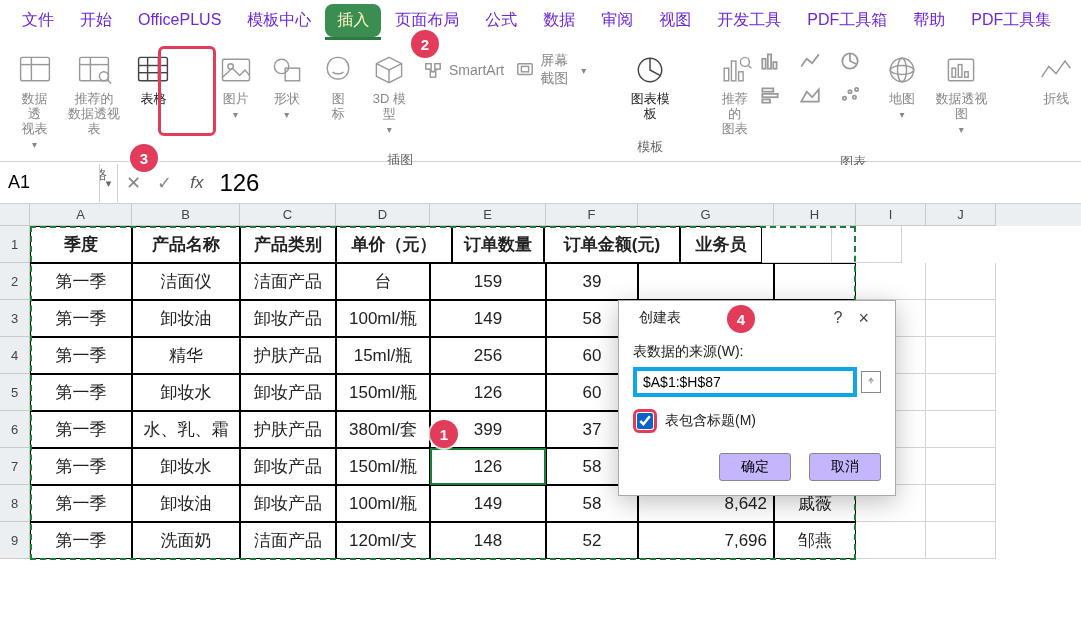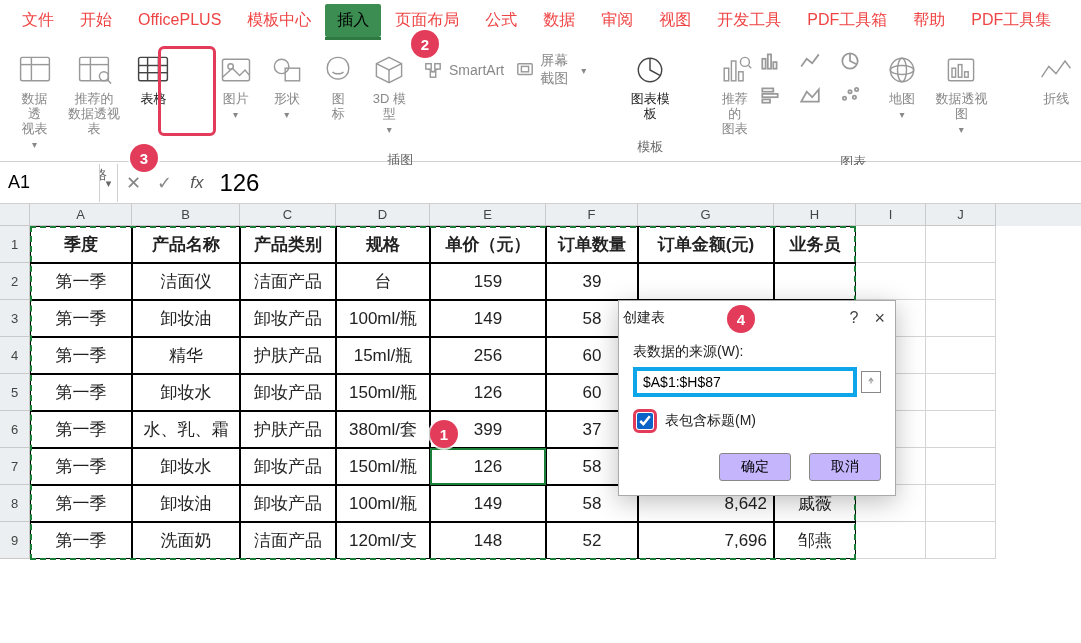--- a/index.html
+++ b/index.html
@@ -1,21 +1,21 @@
 <!DOCTYPE html>
 <html><head>
 <meta charset="utf-8">
 <style>
   * { box-sizing: border-box; margin:0; padding:0; font-family: "Microsoft YaHei", "SimSun", sans-serif; }
   body { background:#fff; width:1081px; height:643px; overflow:hidden; position:relative; color:#222; }
 
   
   .menubar { display:flex; align-items:center; height:40px; padding:0 10px; gap:2px; font-size:16px; }
-  .menubar .item { padding:6px 12px; color:#ef4444; cursor:pointer; position:relative; }
-  .menubar .item.active { background:#3b8d52; color:#000000; border-radius:2px; }
+  .menubar .item { padding:6px 12px; color:#6d28d9; cursor:pointer; position:relative; }
+  .menubar .item.active { background:#3b8d52; color:#fef9c3; border-radius:8px; }
   .menubar .item.active::after{
     content:""; position:absolute; left:0; right:0; bottom:-3px; height:3px; background:#2e7a42;
   }
 
   
   .ribbon { display:flex; border-bottom:1px solid #d0d0d0; padding:6px 10px 4px 10px; height:122px; gap:12px; }
   .ribbon-group { display:flex; flex-direction:column; align-items:center; }
   .ribbon-group-row { display:flex; align-items:flex-start; }
   .ribbon-group-label { font-size:13px; color:#666; margin-top:12px; }
   .rbtn { display:flex; flex-direction:column; align-items:center; justify-content:flex-start;
@@ -62,21 +62,21 @@
   .thead { font-weight:bold; }
 
   
   .selrange { position:absolute; border:2px dashed #1a7f37; pointer-events:none; z-index:5;}
   
   .activecell { position:absolute; border:2px solid #1a7f37; pointer-events:none; z-index:6;}
 
   
   .dialog { position:absolute; left:618px; top:300px; width:278px; background:#fff;
             border:1px solid #aaa; box-shadow:0 6px 24px rgba(0,0,0,0.25); z-index:50; font-size:14px;}
-  .dialog .titlebar { display:flex; align-items:center; height:34px; padding:0 4px; }
+  .dialog .titlebar { display:flex; align-items:center; height:34px; padding:0 20px; }
   .dialog .title { font-size:14px; color:#222; }
   .dialog .tspace { flex:1; }
   .dialog .help { font-size:16px; color:#444; padding:0 10px;}
   .dialog .close { font-size:18px; color:#444; padding:0 6px;}
   .dialog .body { padding:4px 14px 6px 14px; }
   .dialog .label { margin:4px 0 6px 0; }
   .dialog .inputrow { display:flex; align-items:center; gap:4px; margin-bottom:10px;}
   .dialog .range-input { flex:1; border:4px solid #0ea5e9; padding:3px 6px; font-size:14px; }
   .dialog .range-btn { width:20px; height:22px; border:1px solid #888; display:flex; align-items:center; justify-content:center;}
   .dialog .checkrow { display:flex; align-items:center; gap:8px; padding:2px 0 4px 0;}
@@ -370,21 +370,20 @@
     <div class="ch cJ">J</div>
   </div>
 
   <div class="rows" id="rows">
 
     <div class="row">
       <div class="rh">1</div>
       <div class="cell cA tborder thead">季度</div>
       <div class="cell cB tborder thead">产品名称</div>
       <div class="cell cC tborder thead">产品类别</div>
-      <div class="cell cD tborder thead">规格</div>
       <div class="cell cE tborder thead">单价（元）</div>
       <div class="cell cF tborder thead">订单数量</div>
       <div class="cell cG tborder thead">订单金额(元)</div>
       <div class="cell cH tborder thead">业务员</div>
       <div class="cell cI"></div>
       <div class="cell cJ"></div>
     </div>
 
   <div class="row">
         <div class="rh">2</div>

